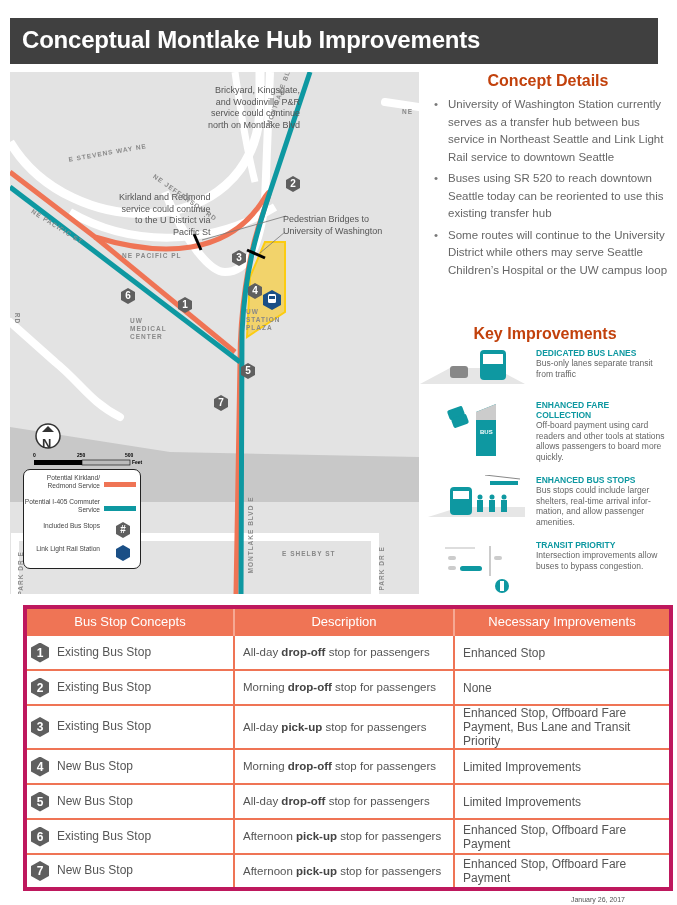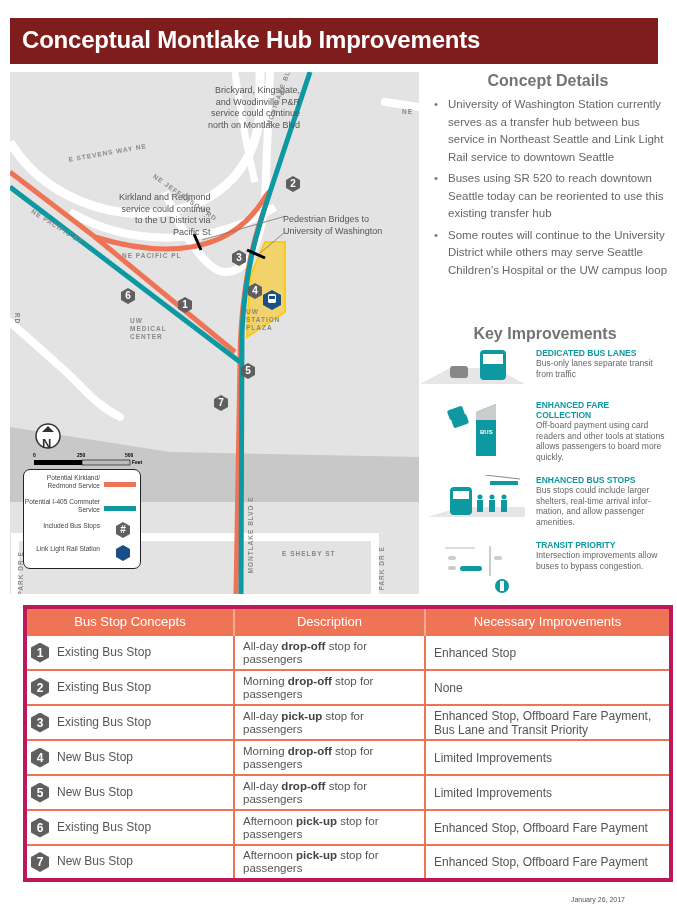--- a/index.html
+++ b/index.html
@@ -1,34 +1,34 @@
 <!DOCTYPE html>
 <html><head>
 <meta charset="utf-8">
 <style>
   * { box-sizing: border-box; margin: 0; padding: 0; }
   body { width: 677px; height: 905px; background: #ffffff; font-family: "Liberation Sans", sans-serif; position: relative; overflow: hidden; color: #555; }
-  .title-bar { position: absolute; left: 10px; top: 18px; width: 648px; height: 46px; background: #7f1d1d; color: #fff; font-size: 24px; font-weight: bold; padding: 8px 0 0 12px; letter-spacing: -0.2px; }
+  .title-bar { position: absolute; left: 10px; top: 18px; width: 648px; height: 46px; background: #404040; color: #fff; font-size: 24px; font-weight: bold; padding: 8px 0 0 12px; letter-spacing: -0.2px; }
   .map { position: absolute; left: 10px; top: 72px; width: 409px; height: 522px; background: #e3e3e3; overflow: hidden; }
   .map svg { position: absolute; left: 0; top: 0; }
   .right { position: absolute; left: 428px; top: 72px; width: 240px; }
-  .h2 { color: #737373; font-weight: bold; font-size: 16px; text-align: center; }
+  .h2 { color: #c2410c; font-weight: bold; font-size: 16px; text-align: center; }
   ul.details { list-style: none; margin-top: 6px; }
   ul.details li { position: relative; padding-left: 20px; font-size: 11.5px; line-height: 17.5px; color: #666; margin-bottom: 4px; }
   ul.details li::before { content: "•"; position: absolute; left: 6px; top: 0; color: #777; }
   .improv { position: absolute; left: 420px; width: 250px; height: 70px; }
   .improv .ic { position: absolute; left: 0; top: 0; width: 105px; height: 60px; }
   .improv .txt { position: absolute; left: 116px; top: 0; width: 130px; }
   .improv .t { color: #0e98a1; font-size: 8.5px; font-weight: bold; line-height: 10px; text-transform: uppercase; }
   .improv .d { color: #666; font-size: 8.5px; line-height: 10.5px; }
   table.stops { position: absolute; left: 23px; top: 605px; width: 650px; border-collapse: collapse; border: 4px solid #be185d; }
   table.stops th { background: #ef7455; color: #fff; font-weight: normal; font-size: 13px; height: 28px; border-right: 2px solid #f6a893; }
   table.stops td { border: 2px solid #ef7455; font-size: 12px; color: #555; height: 35px; padding: 0 8px; vertical-align: middle; }
   table.stops td.c1 { width: 209px; padding-left: 4px; }
-  table.stops td.c2 { width: 191px; font-size: 11.5px; line-height: 13px; }
+  table.stops td.c2 { width: 220px; font-size: 11.5px; line-height: 13px; }
   table.stops td.c3 { line-height: 14px; }
   .hex { display: inline-block; width: 18px; height: 20px; background: #5f5f5f; color: #fff; font-size: 12px; font-weight: bold; text-align: center; line-height: 20px; vertical-align: middle; margin-right: 8px; clip-path: polygon(50% 0, 100% 25%, 100% 75%, 50% 100%, 0 75%, 0 25%); }
   .date { position: absolute; right: 52px; top: 896px; font-size: 7px; color: #555; }
   .legend { position: absolute; left: 23px; top: 469px; width: 118px; height: 100px; background: #fff; border: 1.5px solid #222; border-radius: 7px; }
   .legend .row { position: absolute; left: 0; width: 118px; }
   .legend .lbl { position: absolute; right: 42px; text-align: right; font-size: 6.6px; line-height: 7.5px; color: #444; width: 80px; }
   .maplabel { position: absolute; font-size: 6.5px; color: #888; font-weight: bold; letter-spacing: 1px; white-space: nowrap; }
   .mapnote { position: absolute; font-size: 9px; color: #555; line-height: 11.5px; text-align: right; white-space: nowrap; }
   .maphex { position: absolute; width: 14px; height: 16px; background: #5f5f5f; color: #fff; font-size: 10px; font-weight: bold; text-align: center; line-height: 16px; clip-path: polygon(50% 0, 100% 25%, 100% 75%, 50% 100%, 0 75%, 0 25%); }
 </style>

